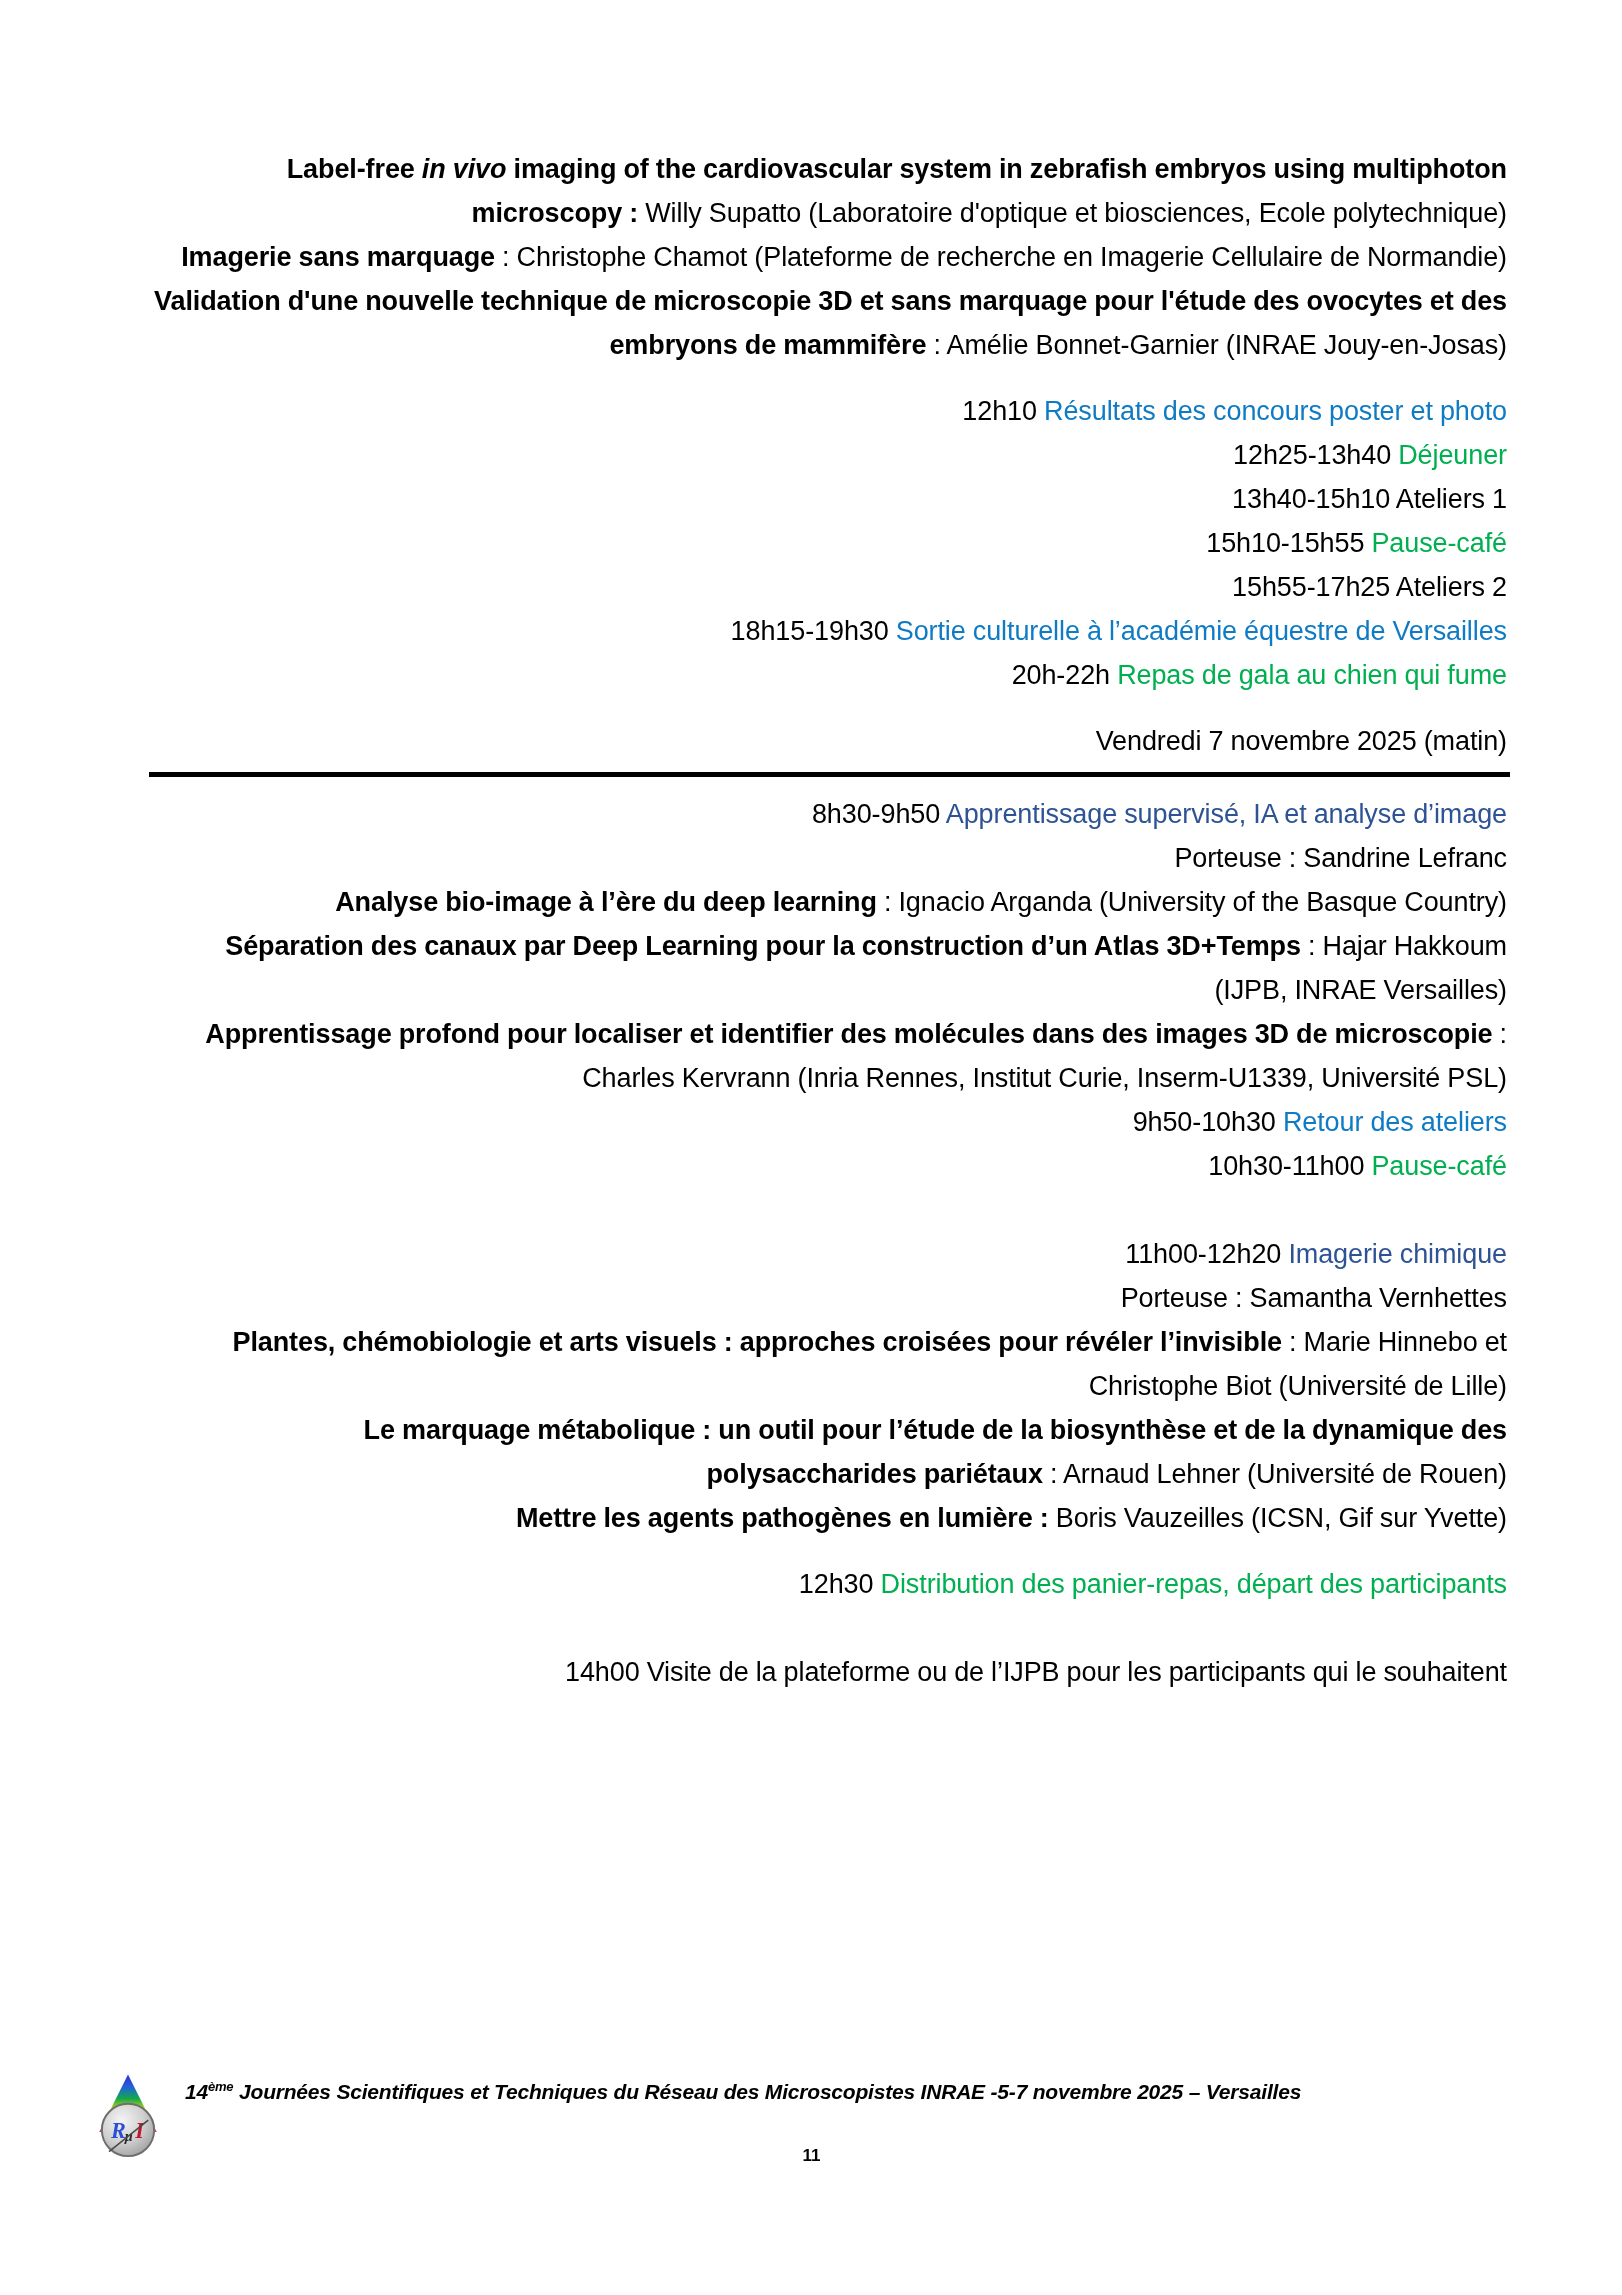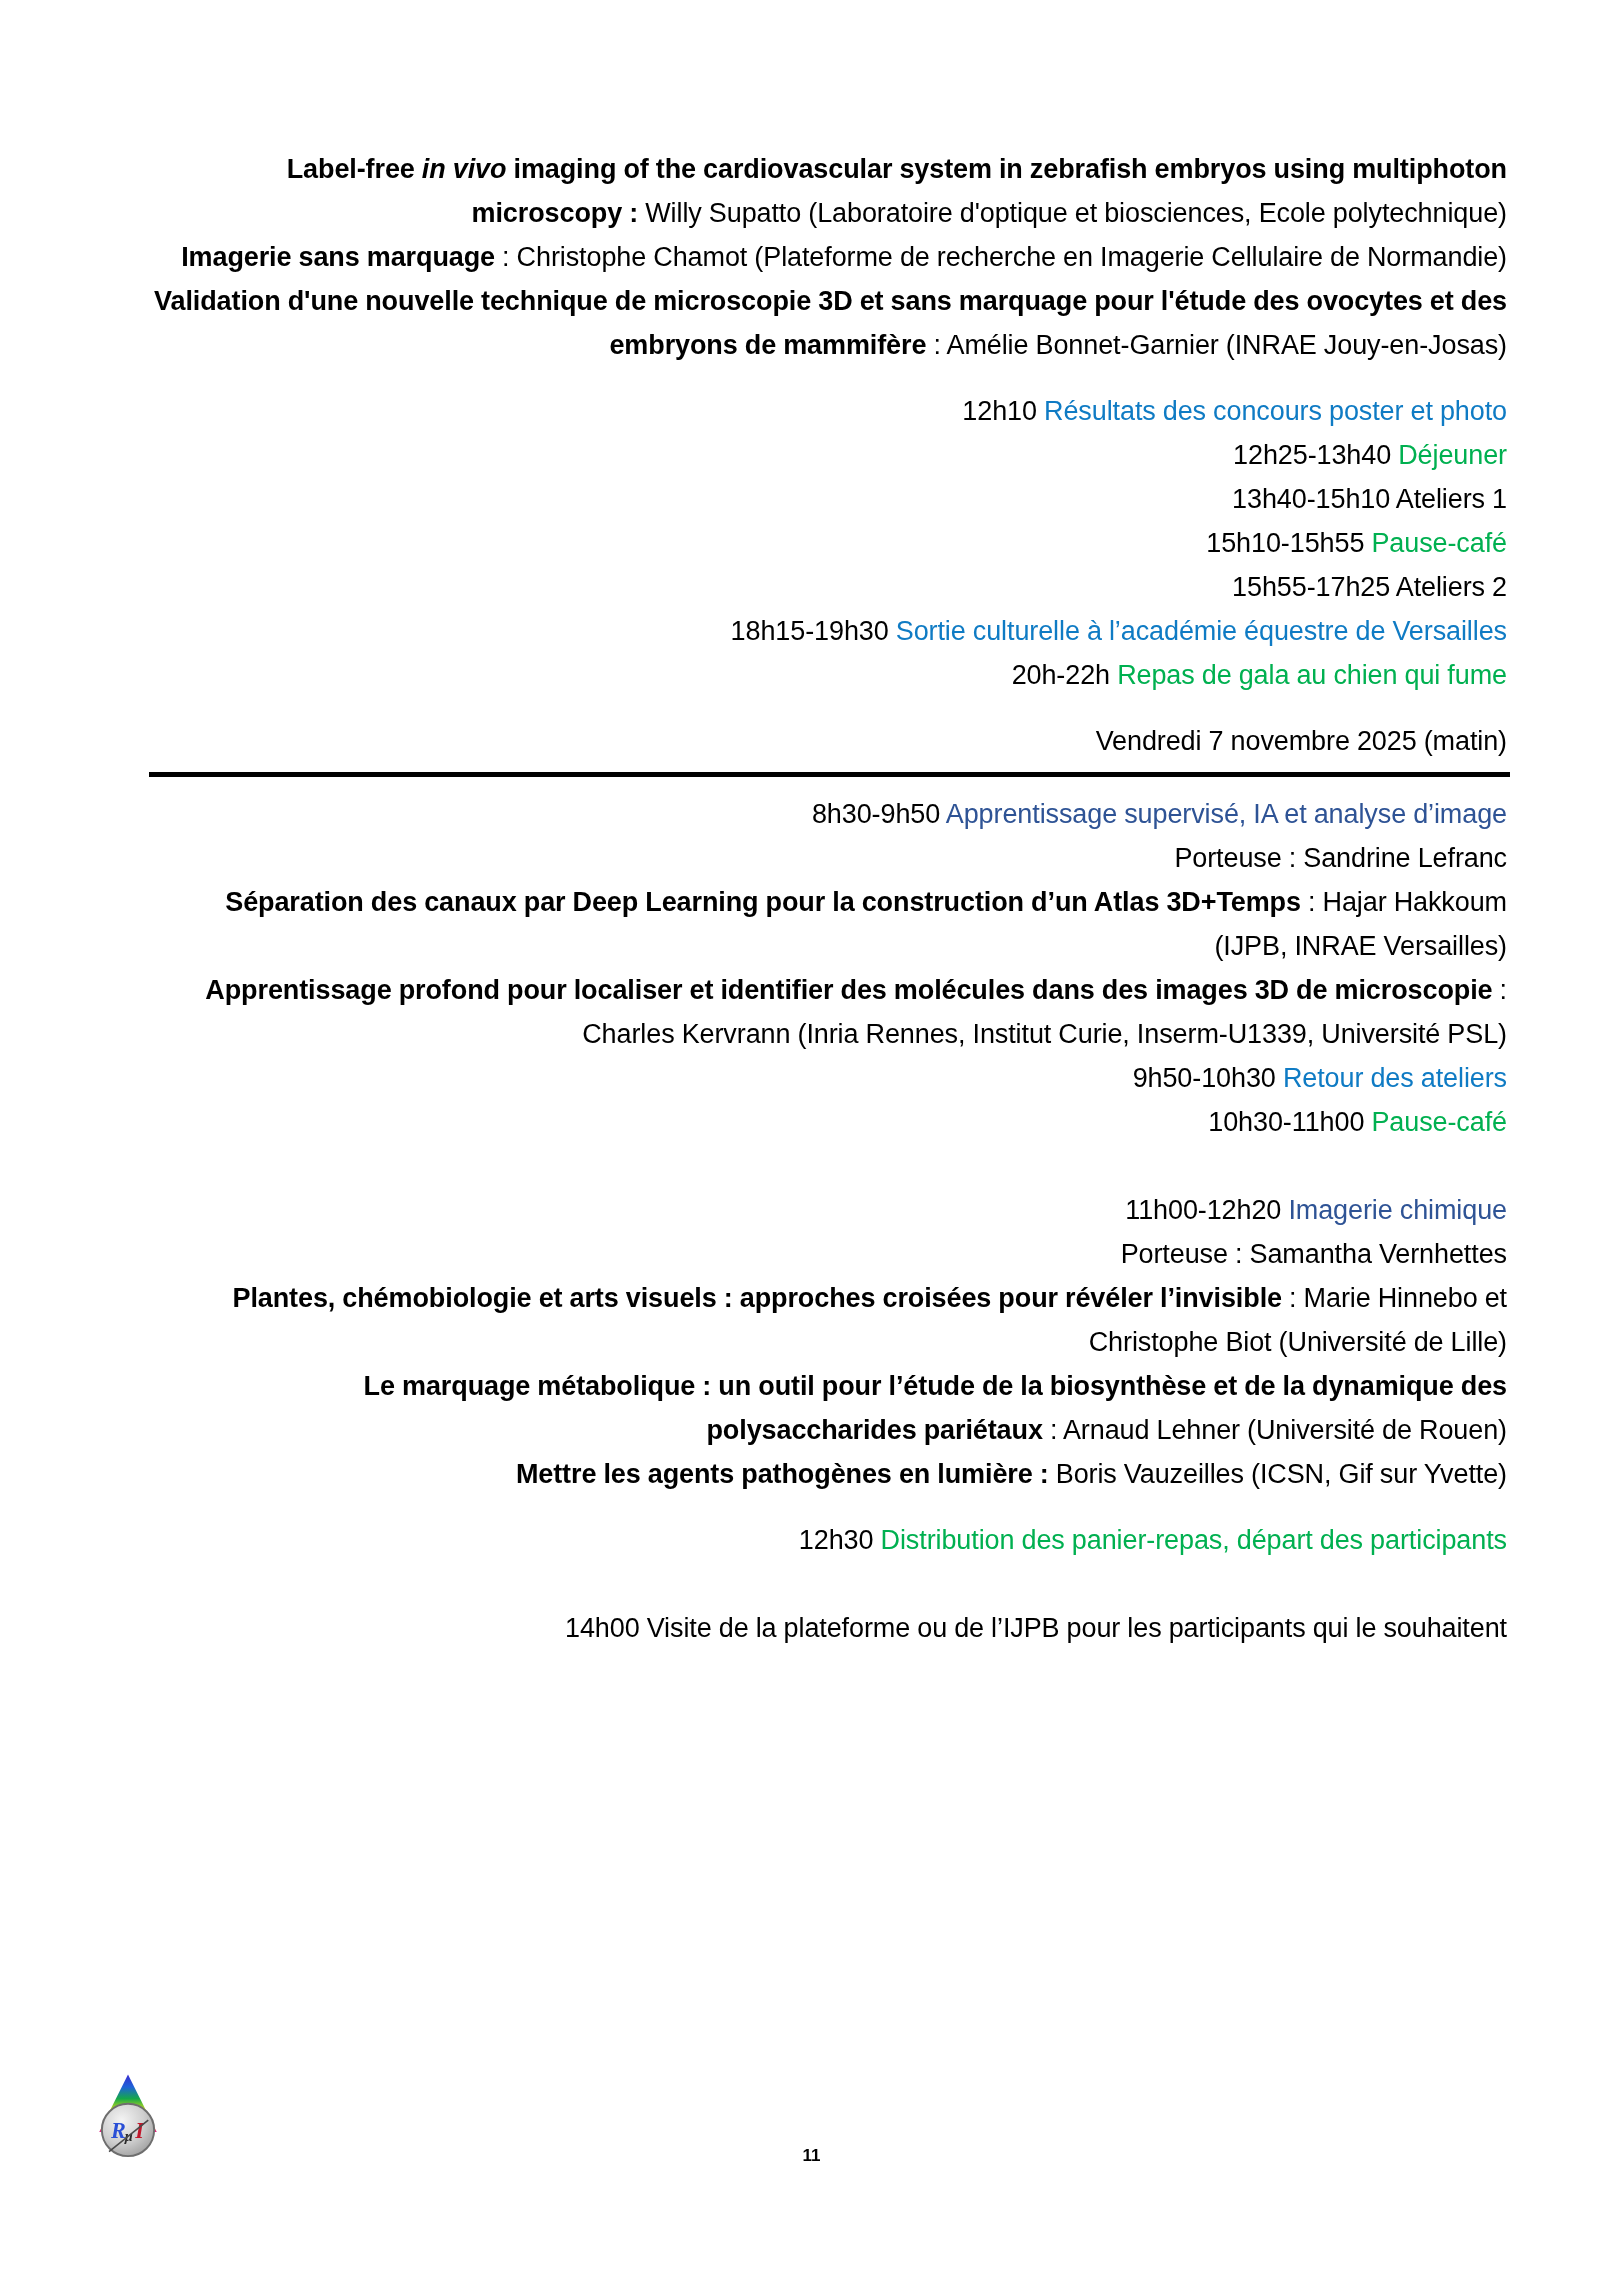--- a/index.html
+++ b/index.html
@@ -121,20 +121,21 @@
     <p class="para gap-after"><span>20h-22h </span><span class="green">Repas de gala au chien qui fume</span></p>
 
     <p class="para">Vendredi 7 novembre 2025 (matin)</p>
 
     <div class="rule"></div>
 
     <p class="para"><span>8h30-9h50 </span><span class="steel">Apprentissage supervisé, IA et analyse d’image</span></p>
 
     <p class="para">Porteuse : Sandrine Lefranc</p>
 
+    <p class="para"><span class="bold">Analyse bio-image à l’ère du deep learning</span><span> : Ignacio Arganda (University of the Basque Country)</span></p>
 
     <p class="para"><span class="bold">Séparation des canaux par Deep Learning pour la construction d’un Atlas 3D+Temps</span><span> : Hajar Hakkoum (IJPB, INRAE Versailles)</span></p>
 
     <p class="para"><span class="bold">Apprentissage profond pour localiser et identifier des molécules dans des images 3D de microscopie</span><span> : Charles Kervrann (Inria Rennes, Institut Curie, Inserm-U1339, Université PSL)</span></p>
 
     <p class="para"><span>9h50-10h30 </span><span class="blue">Retour des ateliers</span></p>
 
     <p class="para"><span>10h30-11h00 </span><span class="green">Pause-café</span></p>
 
     <div class="blank-line"></div>
@@ -183,19 +184,20 @@
         <circle cx="55" cy="101" r="40" fill="url(#lensGrad)" stroke="#6e6e6e" stroke-width="3"></circle>
 
         <text x="29" y="114" font-family="'Liberation Serif', serif" font-size="34" font-weight="bold" font-style="italic" fill="#2a4fd6">R</text>
         <text x="50" y="118" font-family="'Liberation Serif', serif" font-size="22" font-weight="bold" font-style="italic" fill="#2a2a2a">μ</text>
         <text x="66" y="114" font-family="'Liberation Serif', serif" font-size="34" font-weight="bold" font-style="italic" fill="#c0182c">I</text>
 
         <line x1="26" y1="134" x2="86" y2="86" stroke="#4a4a4a" stroke-width="2.5"></line>
       </svg>
     </div>
 
+    <div class="footer-line"><span>14</span><sup>ème</sup><span> Journées Scientifiques et Techniques du Réseau des Microscopistes INRAE -5-7 novembre 2025 – Versailles</span></div>
 
     <div class="page-number">11</div>
 
   </div>
 
 </div>
 
 
 </body></html>

